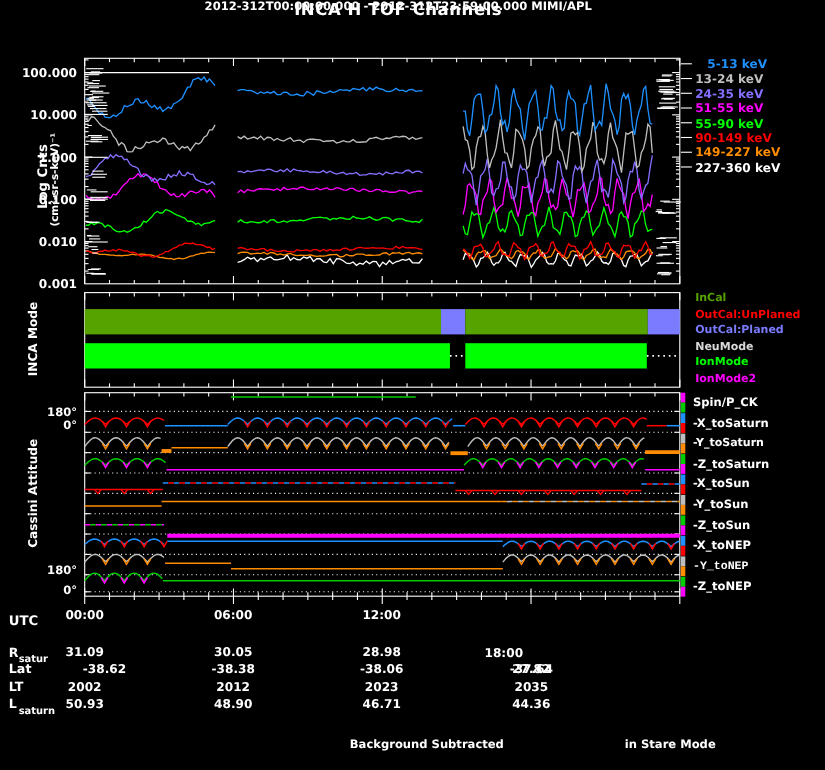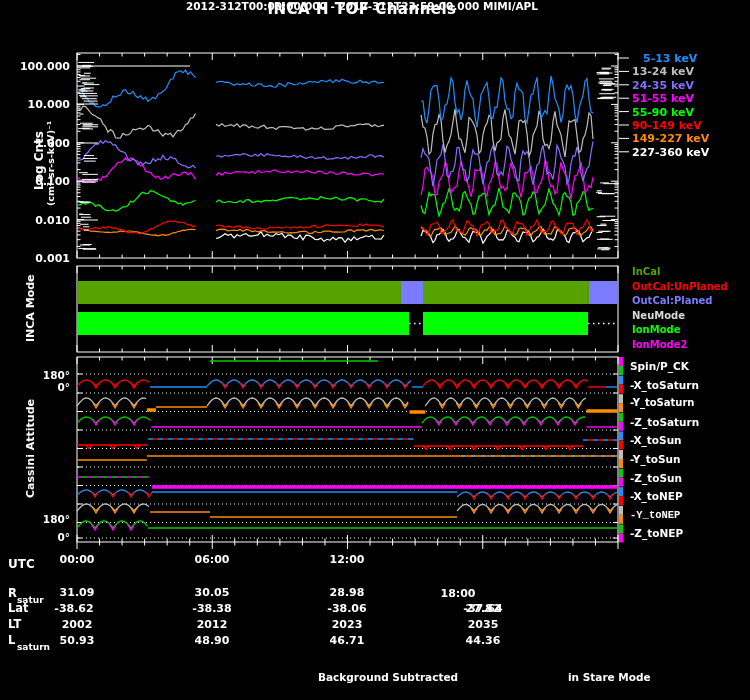--- a/index.html
+++ b/index.html
@@ -719,21 +719,21 @@
       <div class="abs eph" style="left:39px;top:553px;">00:00</div>
       <div class="abs eph" style="left:174px;top:553px;">06:00</div>
       <div class="abs eph" style="left:309px;top:553px;">12:00</div>
       <div class="abs eph" style="left:420px;top:553px;margin-top:34px;">18:00</div>
     </div>
   <div id="ephblock">
       <div class="abs eph" style="left:39px;top:586px;">31.09</div>
       <div class="abs eph" style="left:174px;top:586px;">30.05</div>
       <div class="abs eph" style="left:309px;top:586px;">28.98</div>
       <div class="abs eph" style="left:445px;top:586px;margin-top:16px;">27.82</div>
-      <div class="abs eph" style="left:36px;top:602px;">-38.62</div>
+      <div class="abs eph" style="left:57px;top:602px;">-38.62</div>
       <div class="abs eph" style="left:174px;top:602px;">-38.38</div>
       <div class="abs eph" style="left:309px;top:602px;">-38.06</div>
       <div class="abs eph" style="left:445px;top:602px;">-37.64</div>
       <div class="abs eph" style="left:39px;top:618px;">2002</div>
       <div class="abs eph" style="left:174px;top:618px;">2012</div>
       <div class="abs eph" style="left:309px;top:618px;">2023</div>
       <div class="abs eph" style="left:445px;top:618px;">2035</div>
       <div class="abs eph" style="left:39px;top:634px;">50.93</div>
       <div class="abs eph" style="left:174px;top:634px;">48.90</div>
       <div class="abs eph" style="left:309px;top:634px;">46.71</div>

